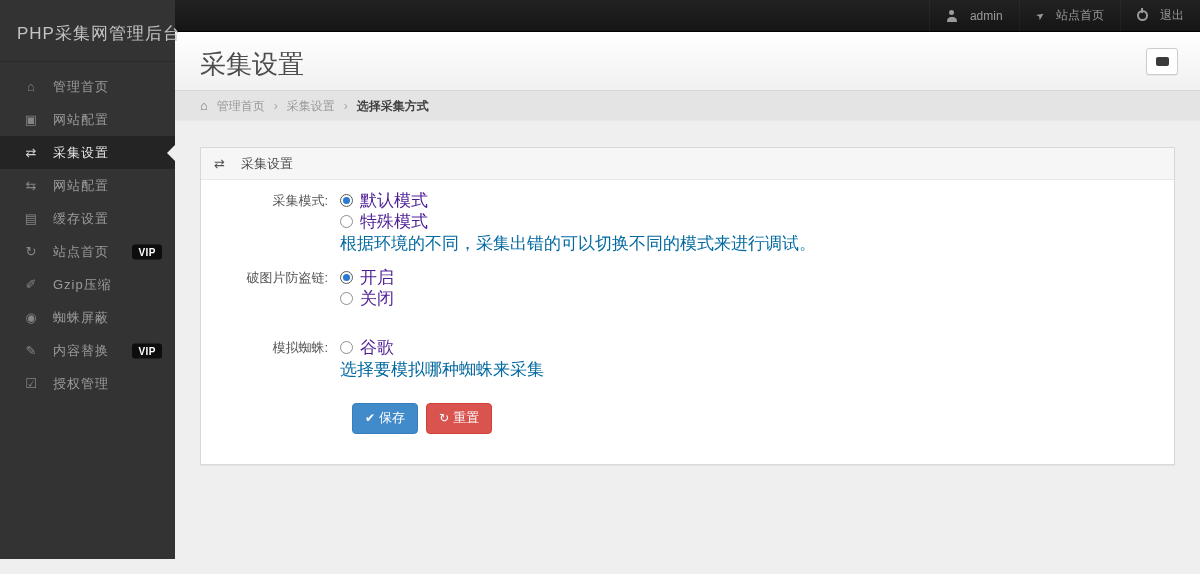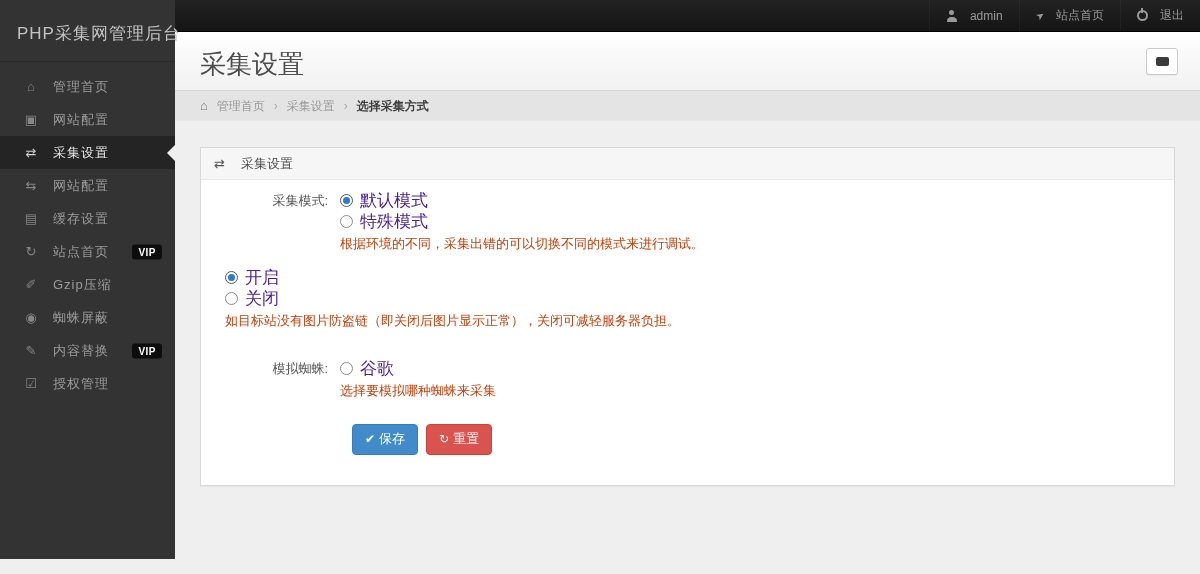--- a/index.html
+++ b/index.html
@@ -137,21 +137,21 @@
   .radio {
     width: 13px; height: 13px; border: 1px solid #8e8e8e; border-radius: 50%;
     background: #fff; margin-right: 7px; flex: none; position: relative;
   }
   .radio.checked { border-color: #5a5a5a; }
   .radio.checked::after {
     content: ""; position: absolute; left: 2px; top: 2px;
     width: 7px; height: 7px; border-radius: 50%; background: #2a7ad2;
   }
   .radio-label { color: #4c1d95; font-size: 17px; }
-  .help-text { margin-top: 2px; line-height: 19px; color: #c2410c; font-size: 13px; }
+  .help-text { margin-top: 2px; line-height: 19px; color: #0369a1; font-size: 17px; }
 
   .btn-row { margin-left: 139px; margin-top: 24px; display: flex; gap: 8px; }
   .btn {
     border-radius: 4px; color: #fff; font-size: 13px; padding: 5px 12px 6px 12px;
     cursor: pointer; display: inline-flex; align-items: center; gap: 4px;
     font-family: inherit;
   }
   .btn .btn-icon { font-size: 12px; }
   .btn-primary { background: #428bca; border: 1px solid #357ebd; }
   .btn-danger { background: #d9534f; border: 1px solid #d43f3a; }
@@ -261,30 +261,30 @@
             </label>
             <label class="radio-row">
               <span class="radio"></span>
               <span class="radio-label">特殊模式</span>
             </label>
             <div class="help-text">根据环境的不同，采集出错的可以切换不同的模式来进行调试。</div>
           </div>
         </div>
 
         <div class="form-group">
+          <div class="fg-label">破图片防盗链:</div>
           <div class="fg-controls">
             <label class="radio-row">
               <span class="radio checked"></span>
               <span class="radio-label">开启</span>
             </label>
             <label class="radio-row">
               <span class="radio"></span>
               <span class="radio-label">关闭</span>
             </label>
-            <div class="help-text">如目标站没有图片防盗链（即关闭后图片显示正常），关闭可减轻服务器负担。</div>
           </div>
         </div>
 
         <div class="form-group">
         </div>
 
         <div class="form-group">
           <div class="fg-label">模拟蜘蛛:</div>
           <div class="fg-controls">
             <label class="radio-row">

